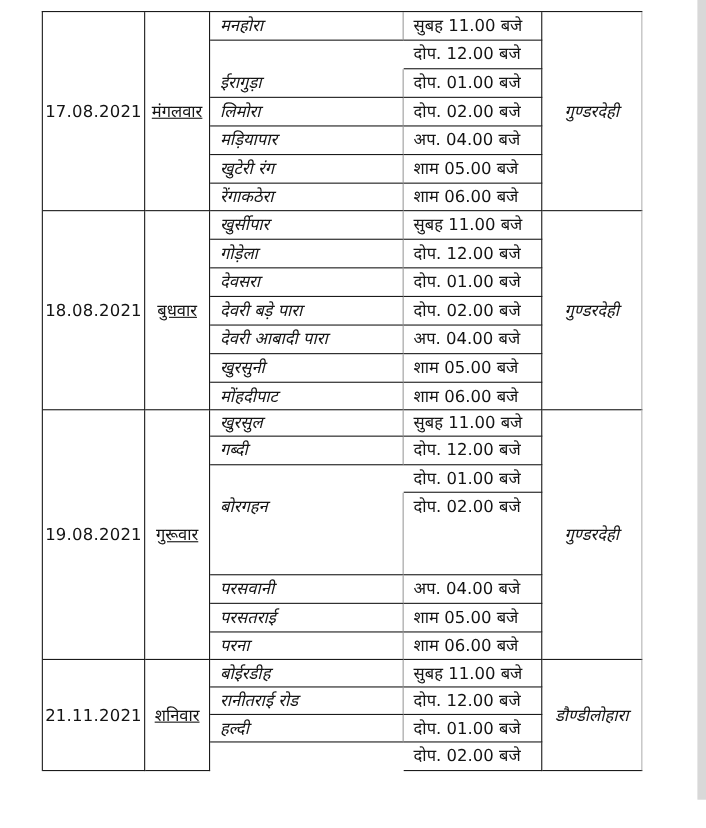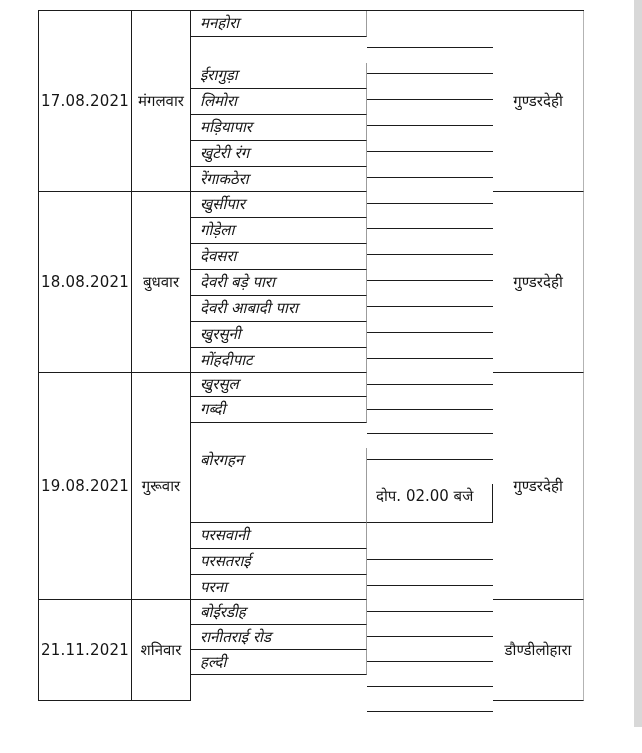--- a/index.html
+++ b/index.html
@@ -46,24 +46,24 @@
     border-bottom: 1px solid #1b1b1b;
     display: flex;
     align-items: center;
     font-size: 15px;
     line-height: 1.25;
     color: #141414;
     overflow: hidden;
     white-space: nowrap;
   }
   .c-date   { grid-column: 1; justify-content: center; letter-spacing: 0.2px; }
-  .c-day    { grid-column: 2; justify-content: center; }
+  .c-day    { grid-column: 2; justify-content: center; text-decoration: underline; }
   .c-place  { grid-column: 3; justify-content: flex-start; padding-left: 9px; border-right-color: #9c9c9c; font-style: italic; }
-  .c-time   { grid-column: 4; justify-content: flex-start; padding-left: 9px; margin-top: 36px; }
-  .c-region { grid-column: 5; justify-content: center; border-right-color: #b3b3b3; }
+  .c-time   { grid-column: 4; justify-content: flex-start; padding-left: 9px; }
+  .c-region { grid-column: 5; justify-content: center; border-right-color: #b3b3b3; font-style: italic; }
   .top {
     align-items: flex-start;
     padding-top: 3px;
   }
 </style>
 </head>
 <body>
 
 <div class="page">
 

